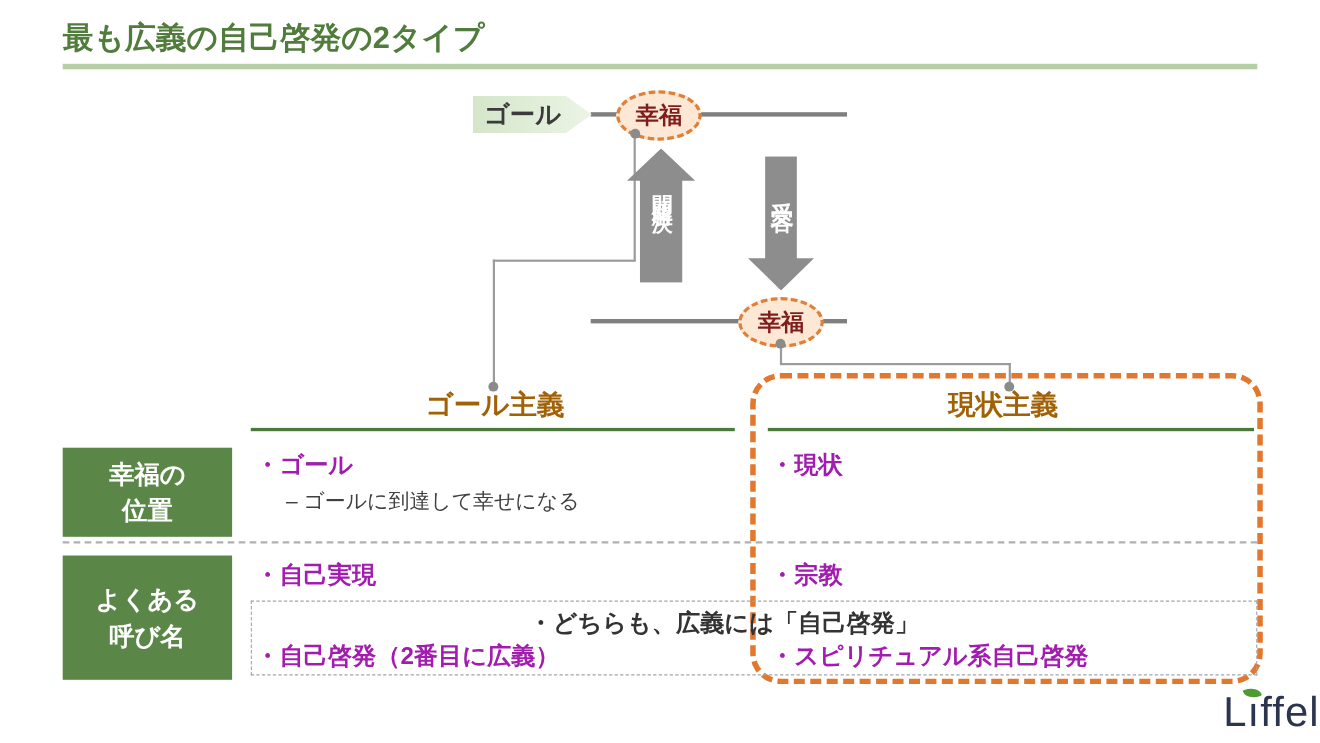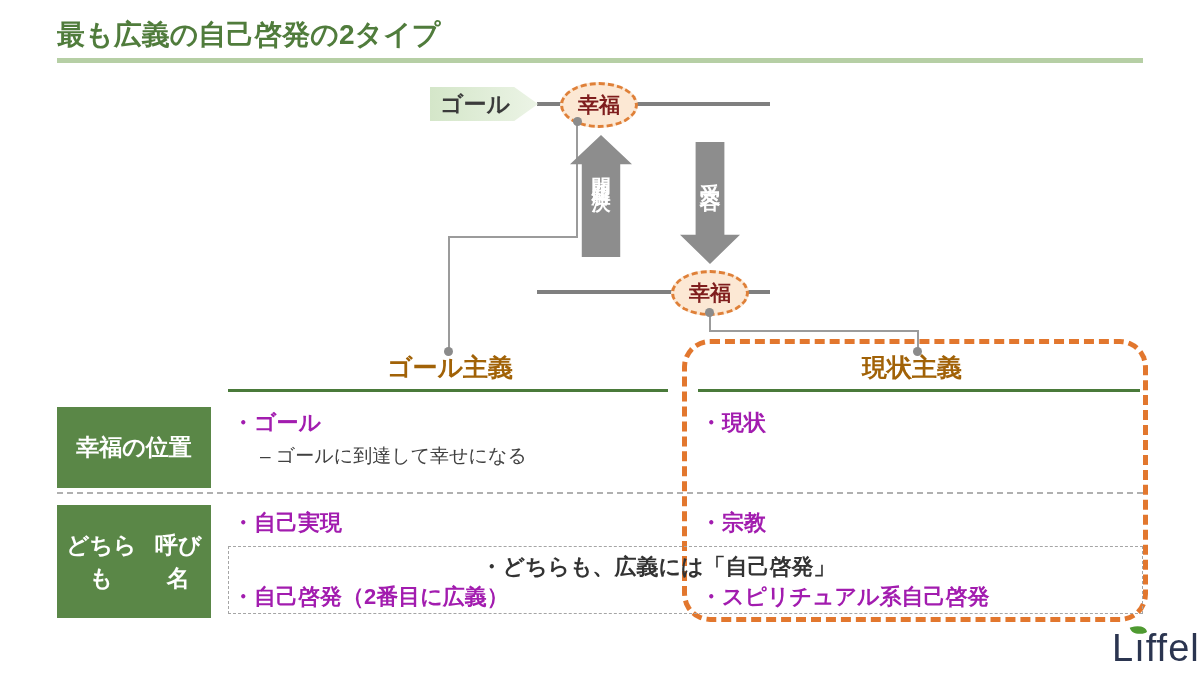--- a/index.html
+++ b/index.html
@@ -50,21 +50,21 @@
   .colrule{position:absolute;top:389px;height:3px;background:#4a7a3a;z-index:2;}
   .colrule-goal{left:228px;width:440px;}
   .colrule-status{left:698px;width:442px;}
 
   
   .highlight{position:absolute;left:682px;top:339px;width:466px;height:283px;border:5px dashed #e2772e;
              border-radius:28px;box-sizing:border-box;z-index:1;}
 
   
   .gbox{position:absolute;left:57px;width:154px;background:#5a8747;color:#fff;display:flex;
-        flex-direction:row;align-items:center;justify-content:center;font-weight:bold;
+        flex-direction:column;align-items:center;justify-content:center;font-weight:bold;
         font-size:23px;line-height:1.4;text-align:center;z-index:2;}
   .gbox-1{top:407px;height:81px;}
   .gbox-2{top:505px;height:113px;}
   .item{position:absolute;font-size:22px;font-weight:bold;color:#a21caf;z-index:2;white-space:nowrap;}
   .detail{position:absolute;font-size:19px;font-weight:normal;color:#404040;z-index:2;white-space:nowrap;}
   .rowsep{position:absolute;left:57px;top:492px;width:1086px;height:0;border-top:2px dashed #b0b0b0;z-index:2;}
   .sharedbox{position:absolute;left:228px;top:546px;width:915px;height:68px;border:1.5px dashed #a5a5a5;
              box-sizing:border-box;z-index:2;}
   .shared-note{position:absolute;left:228px;top:552px;width:860px;text-align:center;
                font-size:22px;font-weight:bold;color:#333;z-index:3;}
@@ -126,21 +126,21 @@
     <span>幸福の</span>
     <span>位置</span>
   </div>
   <div class="item" style="left:232px;top:408px;">・ゴール</div>
   <div class="detail" style="left:260px;top:443px;">– ゴールに到達して幸せになる</div>
   <div class="item" style="left:700px;top:408px;">・現状</div>
 
   <div class="rowsep"></div>
 
   <div class="gbox gbox-2">
-    <span>どちらも</span>
+    <span>よくある</span>
     <span>呼び名</span>
   </div>
   <div class="item" style="left:232px;top:508px;">・自己実現</div>
   <div class="item" style="left:700px;top:508px;">・宗教</div>
 
   <div class="sharedbox"></div>
   <div class="shared-note">・どちらも、広義には「自己啓発」</div>
   <div class="item" style="left:232px;top:582px;text-align:right;">・自己啓発（2番目に広義）</div>
   <div class="item" style="left:700px;top:582px;">・スピリチュアル系自己啓発</div>
 

